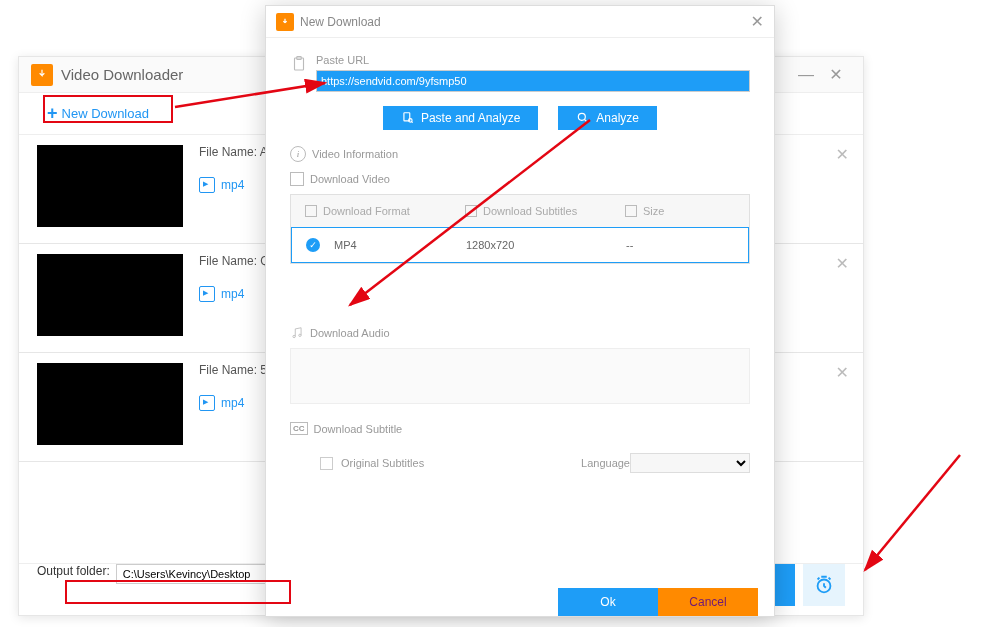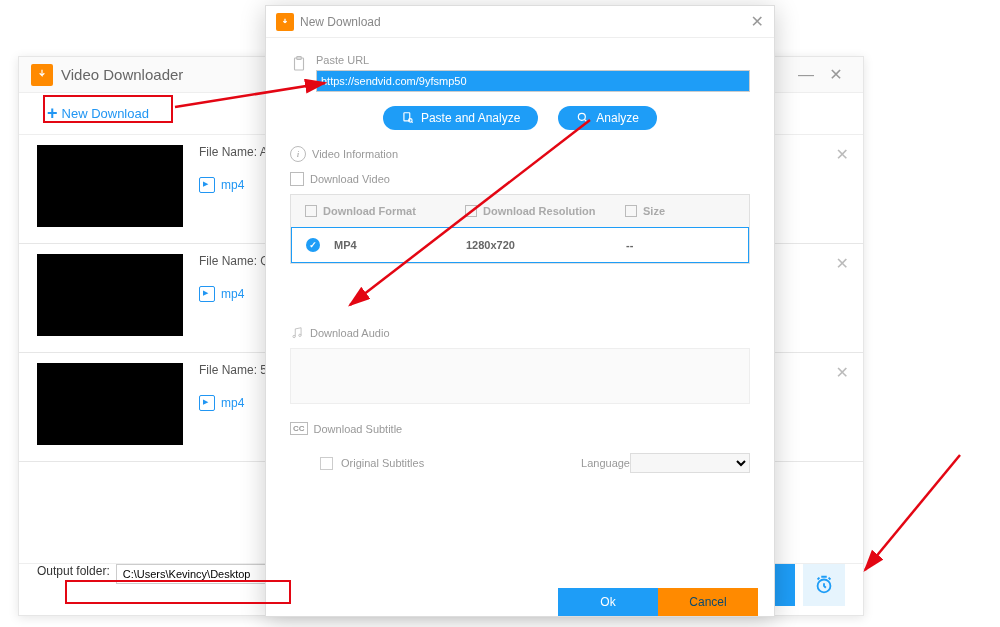--- a/index.html
+++ b/index.html
@@ -43,51 +43,51 @@
 .dlg-body { padding: 16px 24px 0; }
 
 .section-row { display: flex; align-items: flex-start; }
 .section-icon { width: 18px; height: 20px; color: #bbb; margin-right: 8px; flex-shrink: 0; }
 .section-content { flex: 1; }
 .section-label { font-size: 11px; color: #999; margin-bottom: 4px; }
 .url-input { width: 100%; height: 22px; border: 1px solid #ccc; font-size: 11px; padding: 0 4px; color: #2196f3; background: #fff; }
 .url-input::selection { background: #2196f3; color: #fff; }
 
 .btn-row { display: flex; justify-content: center; gap: 20px; margin: 14px 0 16px; }
-.pill-btn { background: #1e9df7; color: #fff; font-size: 12px; border: none; border-radius: 12px; padding: 5px 18px; display: flex; align-items: center; gap: 6px; cursor: pointer; height: 24px; }
+.pill-btn { background: #1e9df7; color: #fff; font-size: 12px; border: none; border-radius: 0; padding: 5px 18px; display: flex; align-items: center; gap: 6px; cursor: pointer; height: 24px; }
 
 .section-header { display: flex; align-items: center; font-size: 11px; color: #999; margin: 10px 0 8px; }
 .section-header .ico { width: 16px; height: 16px; border: 1.5px solid #bbb; border-radius: 50%; display: flex; align-items: center; justify-content: center; font-size: 9px; margin-right: 6px; font-style: italic; font-family: serif; }
 .section-header .sq-ico { width: 14px; height: 14px; border: 1.5px solid #bbb; margin-right: 6px; position: relative; }
 
 .vid-info { display: flex; align-items: center; margin-bottom: 16px; }
 .vid-thumb { width: 88px; height: 56px; background: #000; margin-right: 16px; }
 .vid-meta-line { display: flex; align-items: center; font-size: 11px; color: #666; margin-bottom: 10px; }
 .meta-ico { width: 14px; height: 14px; border: 1.5px solid #999; margin-right: 8px; }
 .meta-ico.clock { border-radius: 50%; position: relative; }
 .meta-ico.clock:after { content: ""; position: absolute; left: 5px; top: 2px; width: 1.5px; height: 5px; background: #999; }
 
-.format-table { border: 1px solid #e0e0e0; background: #f7f7f7; font-weight: bold; }
+.format-table { border: 1px solid #e0e0e0; background: #f7f7f7; }
 .ft-head { display: flex; font-size: 11px; color: #aaa; padding: 10px 14px; }
 .ft-col1 { width: 160px; display: flex; align-items: center; gap: 6px; }
 .ft-col2 { width: 160px; display: flex; align-items: center; gap: 6px; }
 .ft-col3 { flex: 1; display: flex; align-items: center; gap: 6px; }
 .ft-row { display: flex; font-size: 11px; color: #666; padding: 10px 14px; background: #fff; border: 1px solid #1e9df7; }
 .radio-chk { width: 14px; height: 14px; border-radius: 50%; background: #1e9df7; display: flex; align-items: center; justify-content: center; color: #fff; font-size: 9px; margin-right: 14px; }
 
 .audio-box, .sub-box { min-height: 56px; }
 .sub-row { display: flex; align-items: center; font-size: 11px; color: #999; padding: 10px 0 0 30px; }
 .chk { width: 13px; height: 13px; border: 1.5px solid #ccc; margin-right: 8px; }
 .sub-opt { }
 .lang-label { margin-left: auto; font-size: 11px; color: #999; }
 .lang-select { width: 120px; height: 20px; border: 1px solid #ddd; background: #f7f7f7; }
 
 .dlg-footer { position: absolute; bottom: 0; right: 16px; display: flex; justify-content: flex-end; }
 .ok-btn { background: #1e9df7; color: #fff; border: none; width: 100px; height: 28px; font-size: 12px; cursor: pointer; }
-.cancel-btn { background: #ff8a00; color: #0c4a6e; border: none; width: 100px; height: 28px; font-size: 12px; cursor: pointer; }
+.cancel-btn { background: #ff8a00; color: #701a75; border: none; width: 100px; height: 28px; font-size: 12px; cursor: pointer; }
 
 
 .red-box { position: absolute; border: 2px solid #e30613; pointer-events: none; z-index: 20; }
 .arrow-svg { position: absolute; z-index: 25; pointer-events: none; }
 
 .tiny-ico { display: inline-block; width: 12px; height: 12px; border: 1.2px solid #bbb; vertical-align: middle; }
 .note-ico { width: 14px; height: 14px; color: #bbb; margin-right: 6px; }
 </style>
 </head>
 <body>
@@ -219,21 +219,21 @@
       <span>Download Video</span>
     </div>
     <div class="format-table">
       <div class="ft-head">
         <div class="ft-col1">
             <span class="tiny-ico"></span>
             <span>Download Format</span>
           </div>
         <div class="ft-col2">
             <span class="tiny-ico"></span>
-            <span>Download Resolution</span>
+            <span>Download Subtitles</span>
           </div>
         <div class="ft-col3">
             <span class="tiny-ico"></span>
             <span>Size</span>
           </div>
       </div>
       <div class="ft-row">
         <span class="radio-chk">✓</span>
         <div class="ft-col1" style="width:132px">
             <span>MP4</span>

